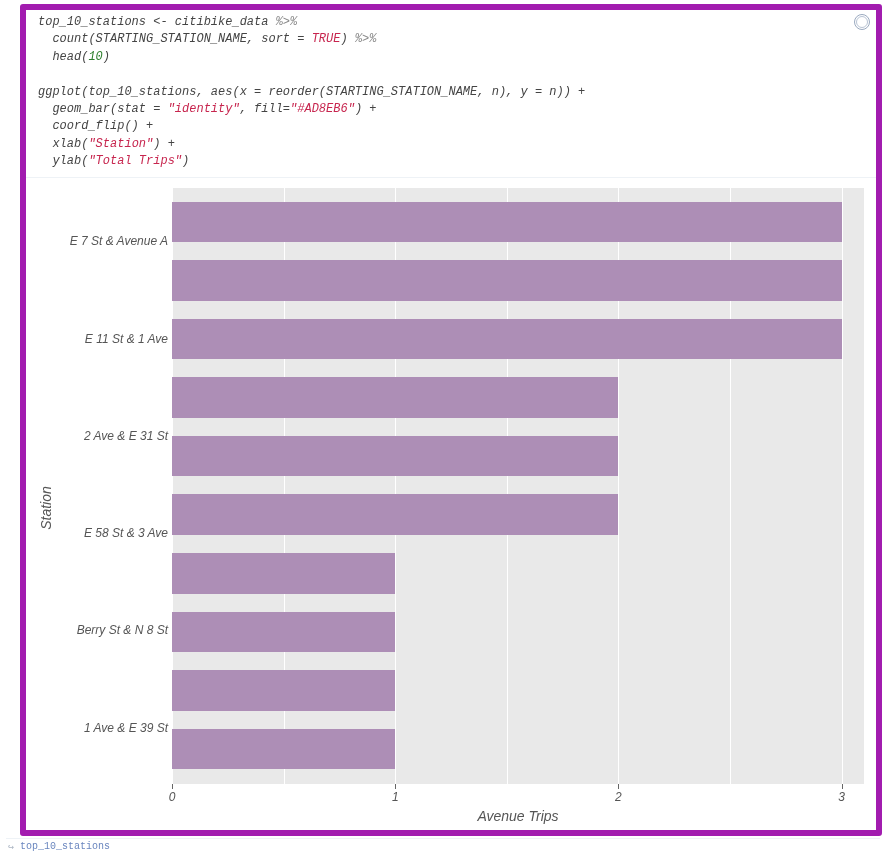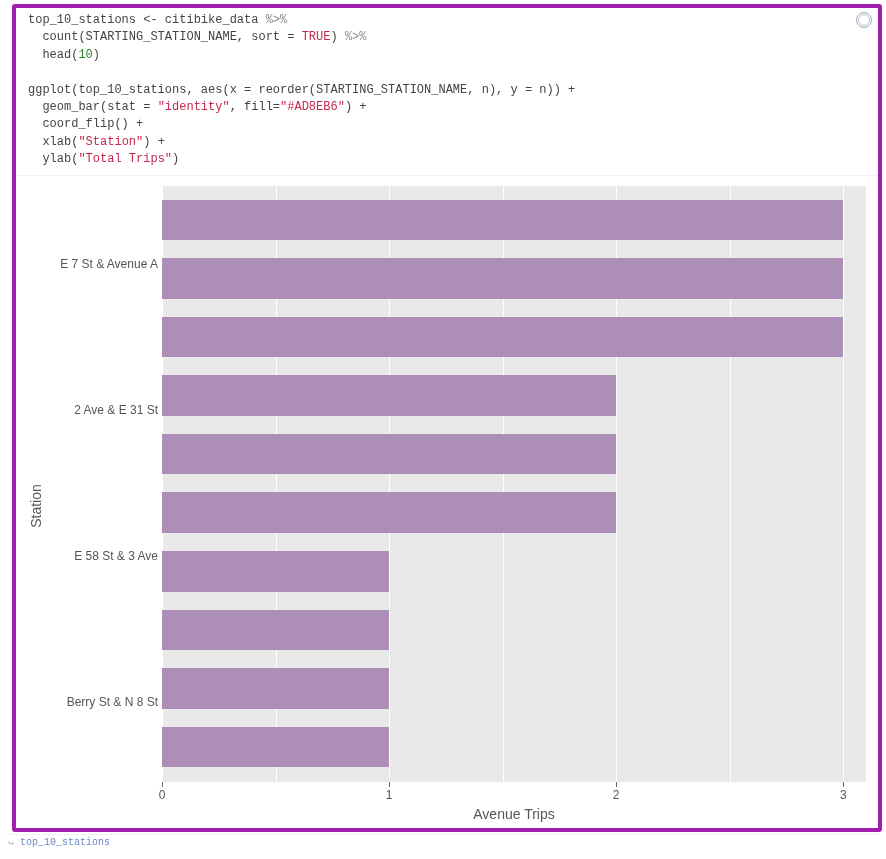--- a/index.html
+++ b/index.html
@@ -4,24 +4,25 @@
 <style>
   html, body {
     margin: 0;
     padding: 0;
     background: #fff;
     font-family: -apple-system, BlinkMacSystemFont, "Segoe UI", Helvetica, Arial, sans-serif;
     color: #444;
     width: 886px;
   }
   .cell {
-    margin: 4px 4px 0 12px;
-    border: 4px solid #a21caf;
+    margin: 4px 4px 0 20px;
+    border: 6px solid #a21caf;
     border-radius: 3px;
     position: relative;
+    font-style: italic;
   }
   .code-block {
     padding: 4px 8px 6px 12px;
     font-family: "SFMono-Regular", Consolas, "Liberation Mono", Menlo, monospace;
     font-size: 12px;
     line-height: 1.45;
     white-space: pre;
     color: #444;
     border-bottom: 1px solid #eef2f6;
     background: #fff;
@@ -212,29 +213,37 @@
       </div>
 
       <div class="ticks-col">
         <div class="ticks-col-inner">
           <div class="tick-labels" id="yTickLabels">
               <div class="tick-label-row">
                 <span class="tick-label">E 7 St &amp; Avenue A</span>
                 <span class="tick-mark"></span>
               </div>
               <div class="tick-label-row">
+                <span class="tick-label">E 11 St &amp; 1 Ave</span>
+                <span class="tick-mark"></span>
+              </div>
+              <div class="tick-label-row">
                 <span class="tick-label">2 Ave &amp; E 31 St</span>
                 <span class="tick-mark"></span>
               </div>
               <div class="tick-label-row">
                 <span class="tick-label">E 58 St &amp; 3 Ave</span>
                 <span class="tick-mark"></span>
               </div>
               <div class="tick-label-row">
                 <span class="tick-label">Berry St &amp; N 8 St</span>
+                <span class="tick-mark"></span>
+              </div>
+              <div class="tick-label-row">
+                <span class="tick-label">1 Ave &amp; E 39 St</span>
                 <span class="tick-mark"></span>
               </div>
             </div>
         </div>
         <div style="height:22px;"></div>
         <div style="height:24px;"></div>
       </div>
 
       <div class="plot-col">
         <div class="panel-row">

